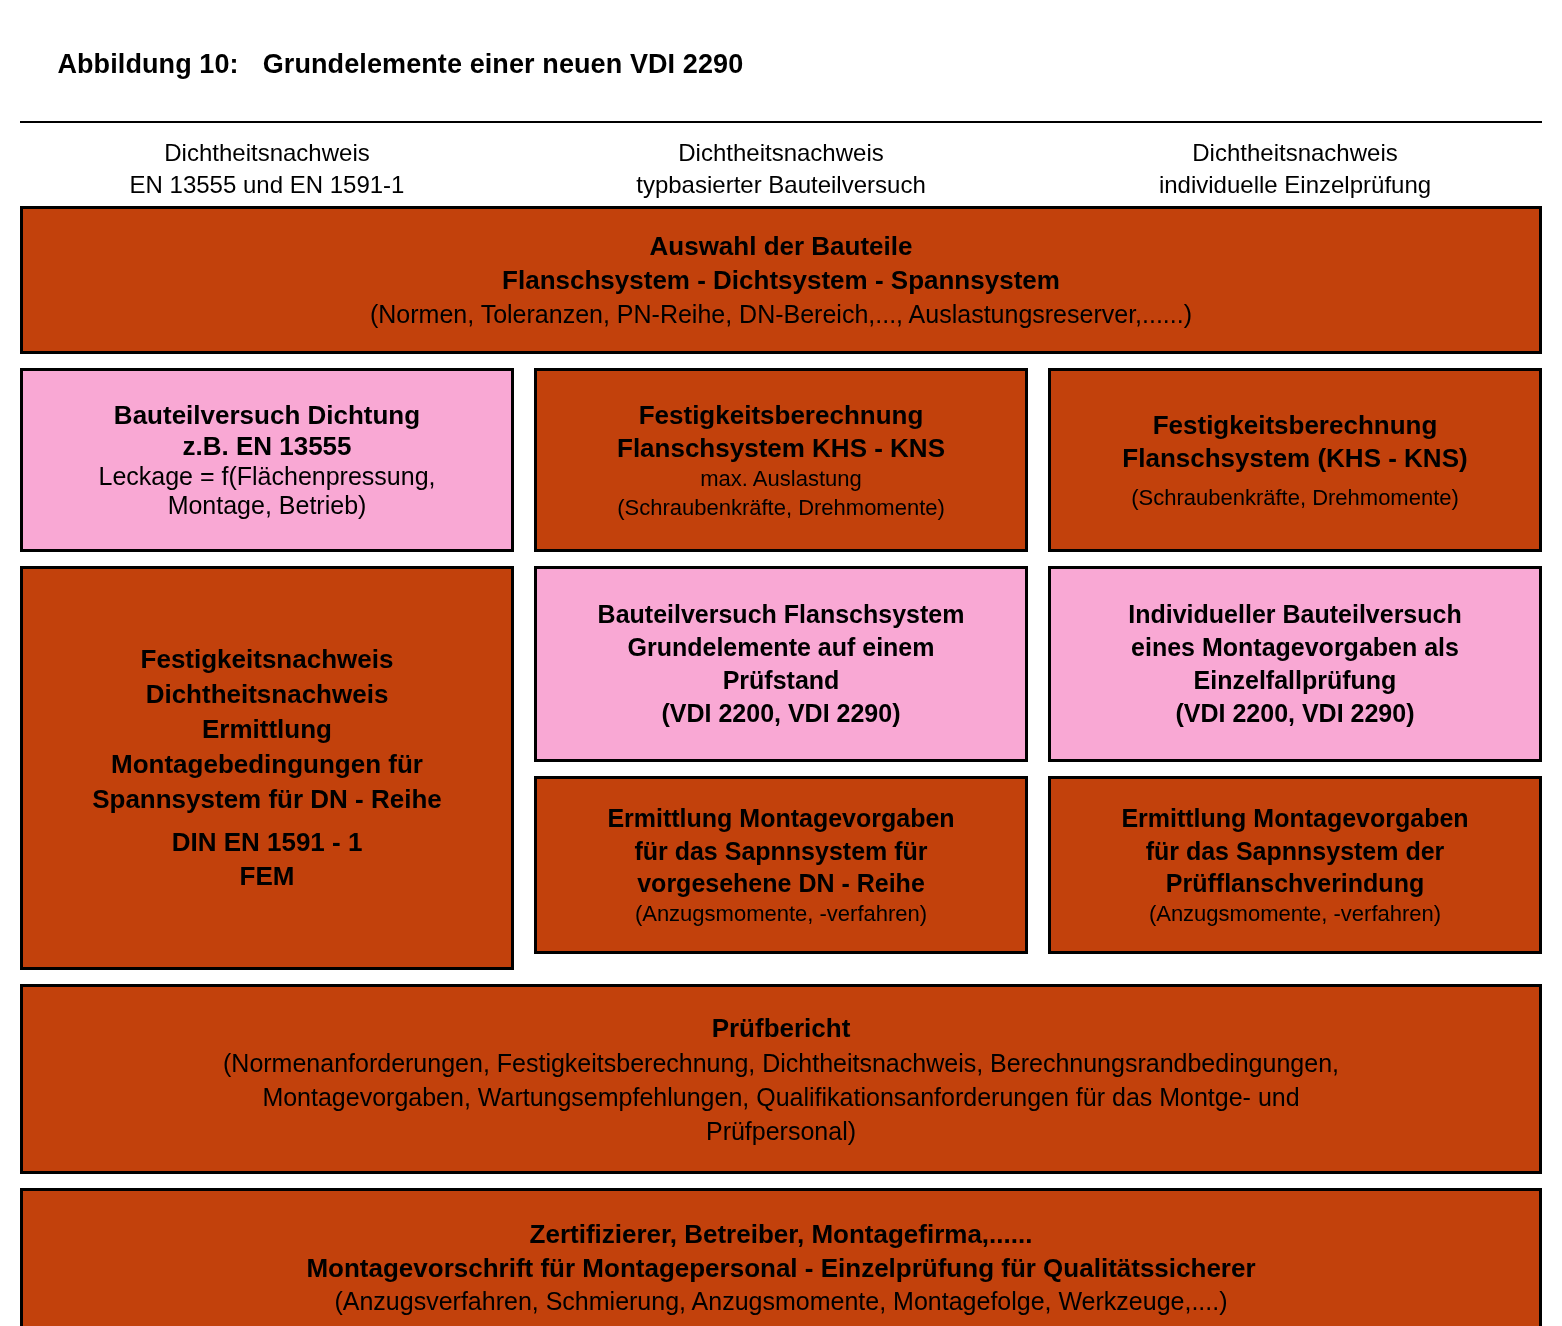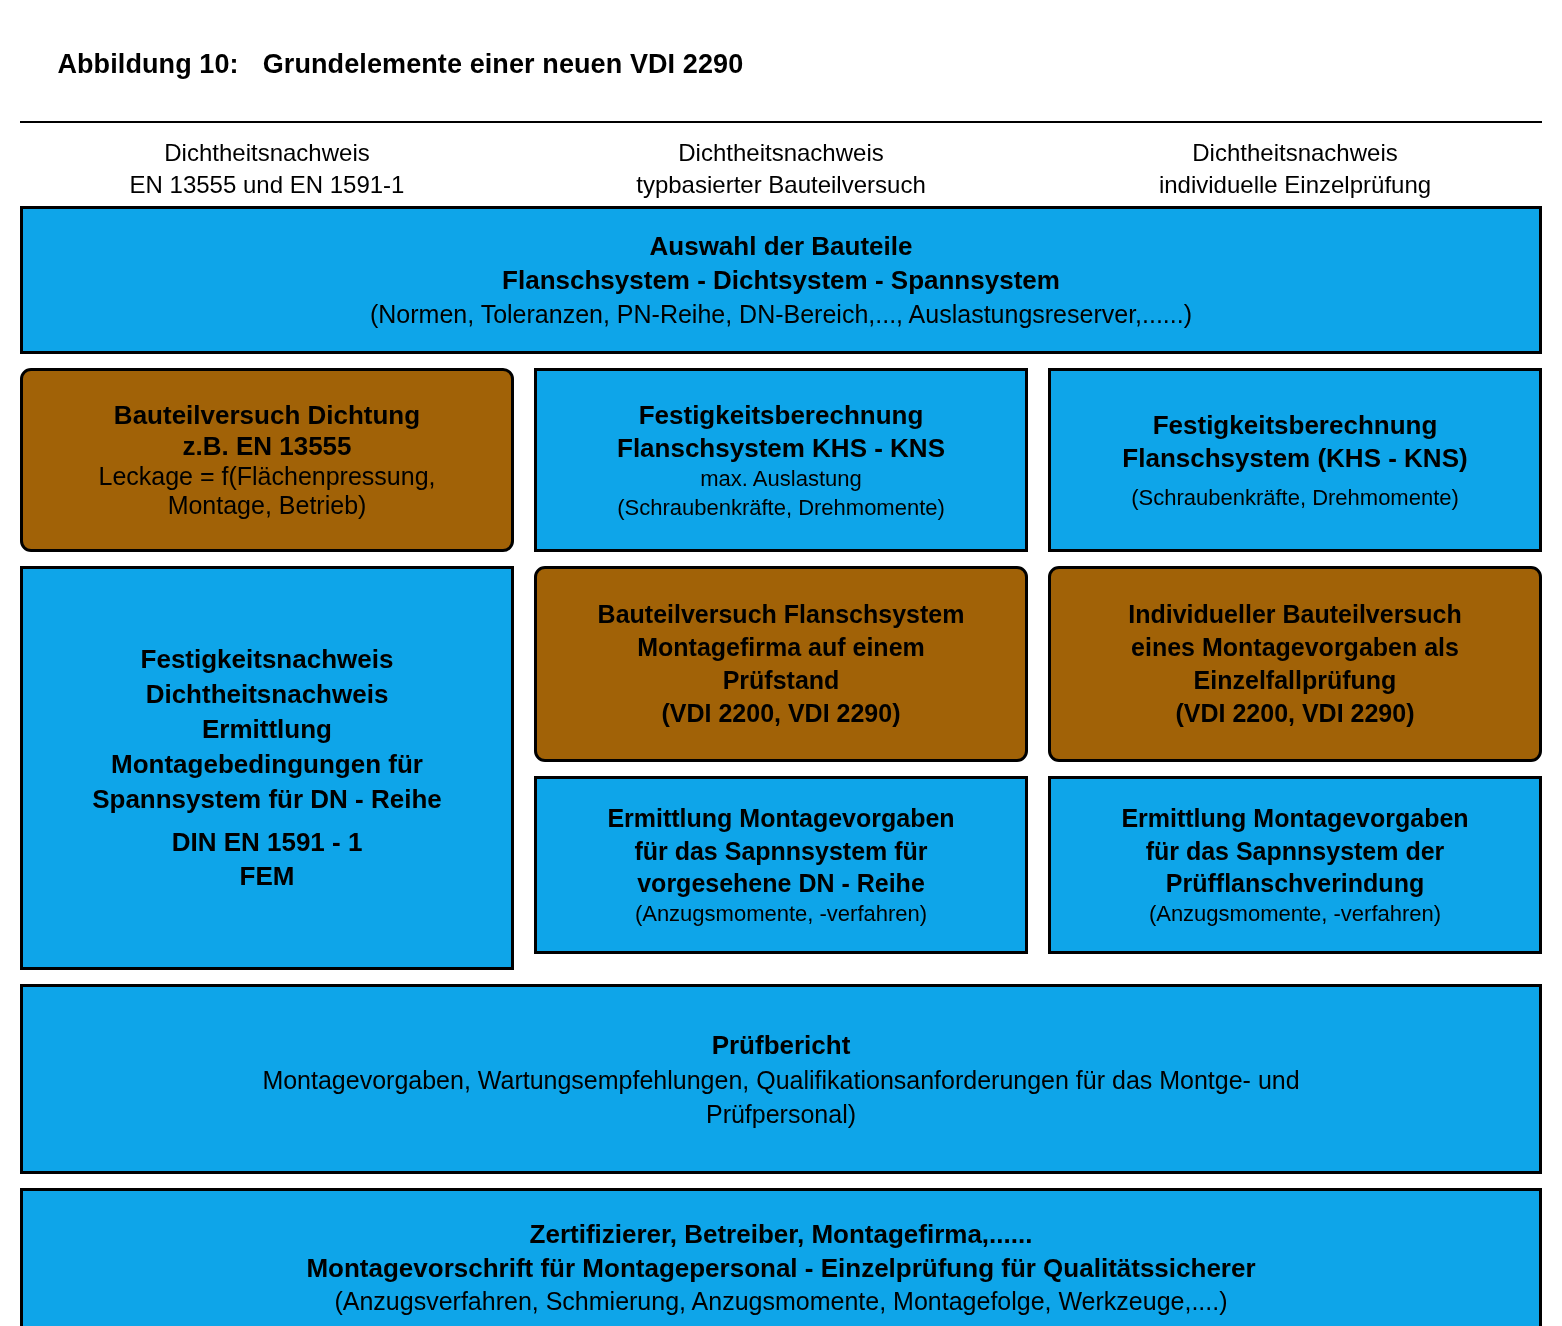--- a/index.html
+++ b/index.html
@@ -48,31 +48,30 @@
     flex: 1 1 0;
     text-align: center;
     font-size: 24px;
     line-height: 1.32;
   }
   .col-head span { display: block; }
 
   
   .box {
     border: 3px solid #000;
-    background: #0ea5e9;
+    background: #c2410c;
     box-sizing: border-box;
     text-align: center;
     padding: 8px 10px;
     display: flex;
     flex-direction: column;
     justify-content: center;
   }
   .box.orange {
-    background: #a16207;
-    border-radius: 11px;
+    background: #f9a8d4;
   }
   .b { font-weight: bold; }
   .line { display: block; }
   .big  { font-size: 26px; }
   .mid  { font-size: 25px; }
   .sm   { font-size: 22px; }
 
   
   .band-top {
     margin-top: 6px;
@@ -170,21 +169,21 @@
 
     <div class="col col-2">
       <div class="box cell-a">
         <span class="line b big">Festigkeitsberechnung</span>
         <span class="line b big">Flanschsystem KHS - KNS</span>
         <span class="line sm">max. Auslastung</span>
         <span class="line sm">(Schraubenkräfte,  Drehmomente)</span>
       </div>
       <div class="box orange cell-b">
         <span class="line b mid">Bauteilversuch Flanschsystem</span>
-        <span class="line b mid">Montagefirma auf einem</span>
+        <span class="line b mid">Grundelemente auf einem</span>
         <span class="line b mid">Prüfstand</span>
         <span class="line b mid">(VDI 2200, VDI 2290)</span>
       </div>
       <div class="box cell-c">
         <span class="line b mid">Ermittlung Montagevorgaben</span>
         <span class="line b mid">für das Sapnnsystem für</span>
         <span class="line b mid">vorgesehene DN - Reihe</span>
         <span class="line sm">(Anzugsmomente,  -verfahren)</span>
       </div>
     </div>
@@ -207,20 +206,21 @@
         <span class="line b mid">für das Sapnnsystem der</span>
         <span class="line b mid">Prüfflanschverindung</span>
         <span class="line sm">(Anzugsmomente,  -verfahren)</span>
       </div>
     </div>
 
   </div>
 
   <div class="box band-report">
     <span class="line b big">Prüfbericht</span>
+    <span class="line mid">(Normenanforderungen, Festigkeitsberechnung, Dichtheitsnachweis, Berechnungsrandbedingungen,</span>
     <span class="line mid">Montagevorgaben, Wartungsempfehlungen, Qualifikationsanforderungen für das Montge- und</span>
     <span class="line mid">Prüfpersonal)</span>
   </div>
 
   <div class="box band-cert">
     <span class="line b big">Zertifizierer, Betreiber, Montagefirma,......</span>
     <span class="line b big">Montagevorschrift für Montagepersonal - Einzelprüfung für Qualitätssicherer</span>
     <span class="line mid">(Anzugsverfahren, Schmierung, Anzugsmomente, Montagefolge, Werkzeuge,....)</span>
   </div>
 

